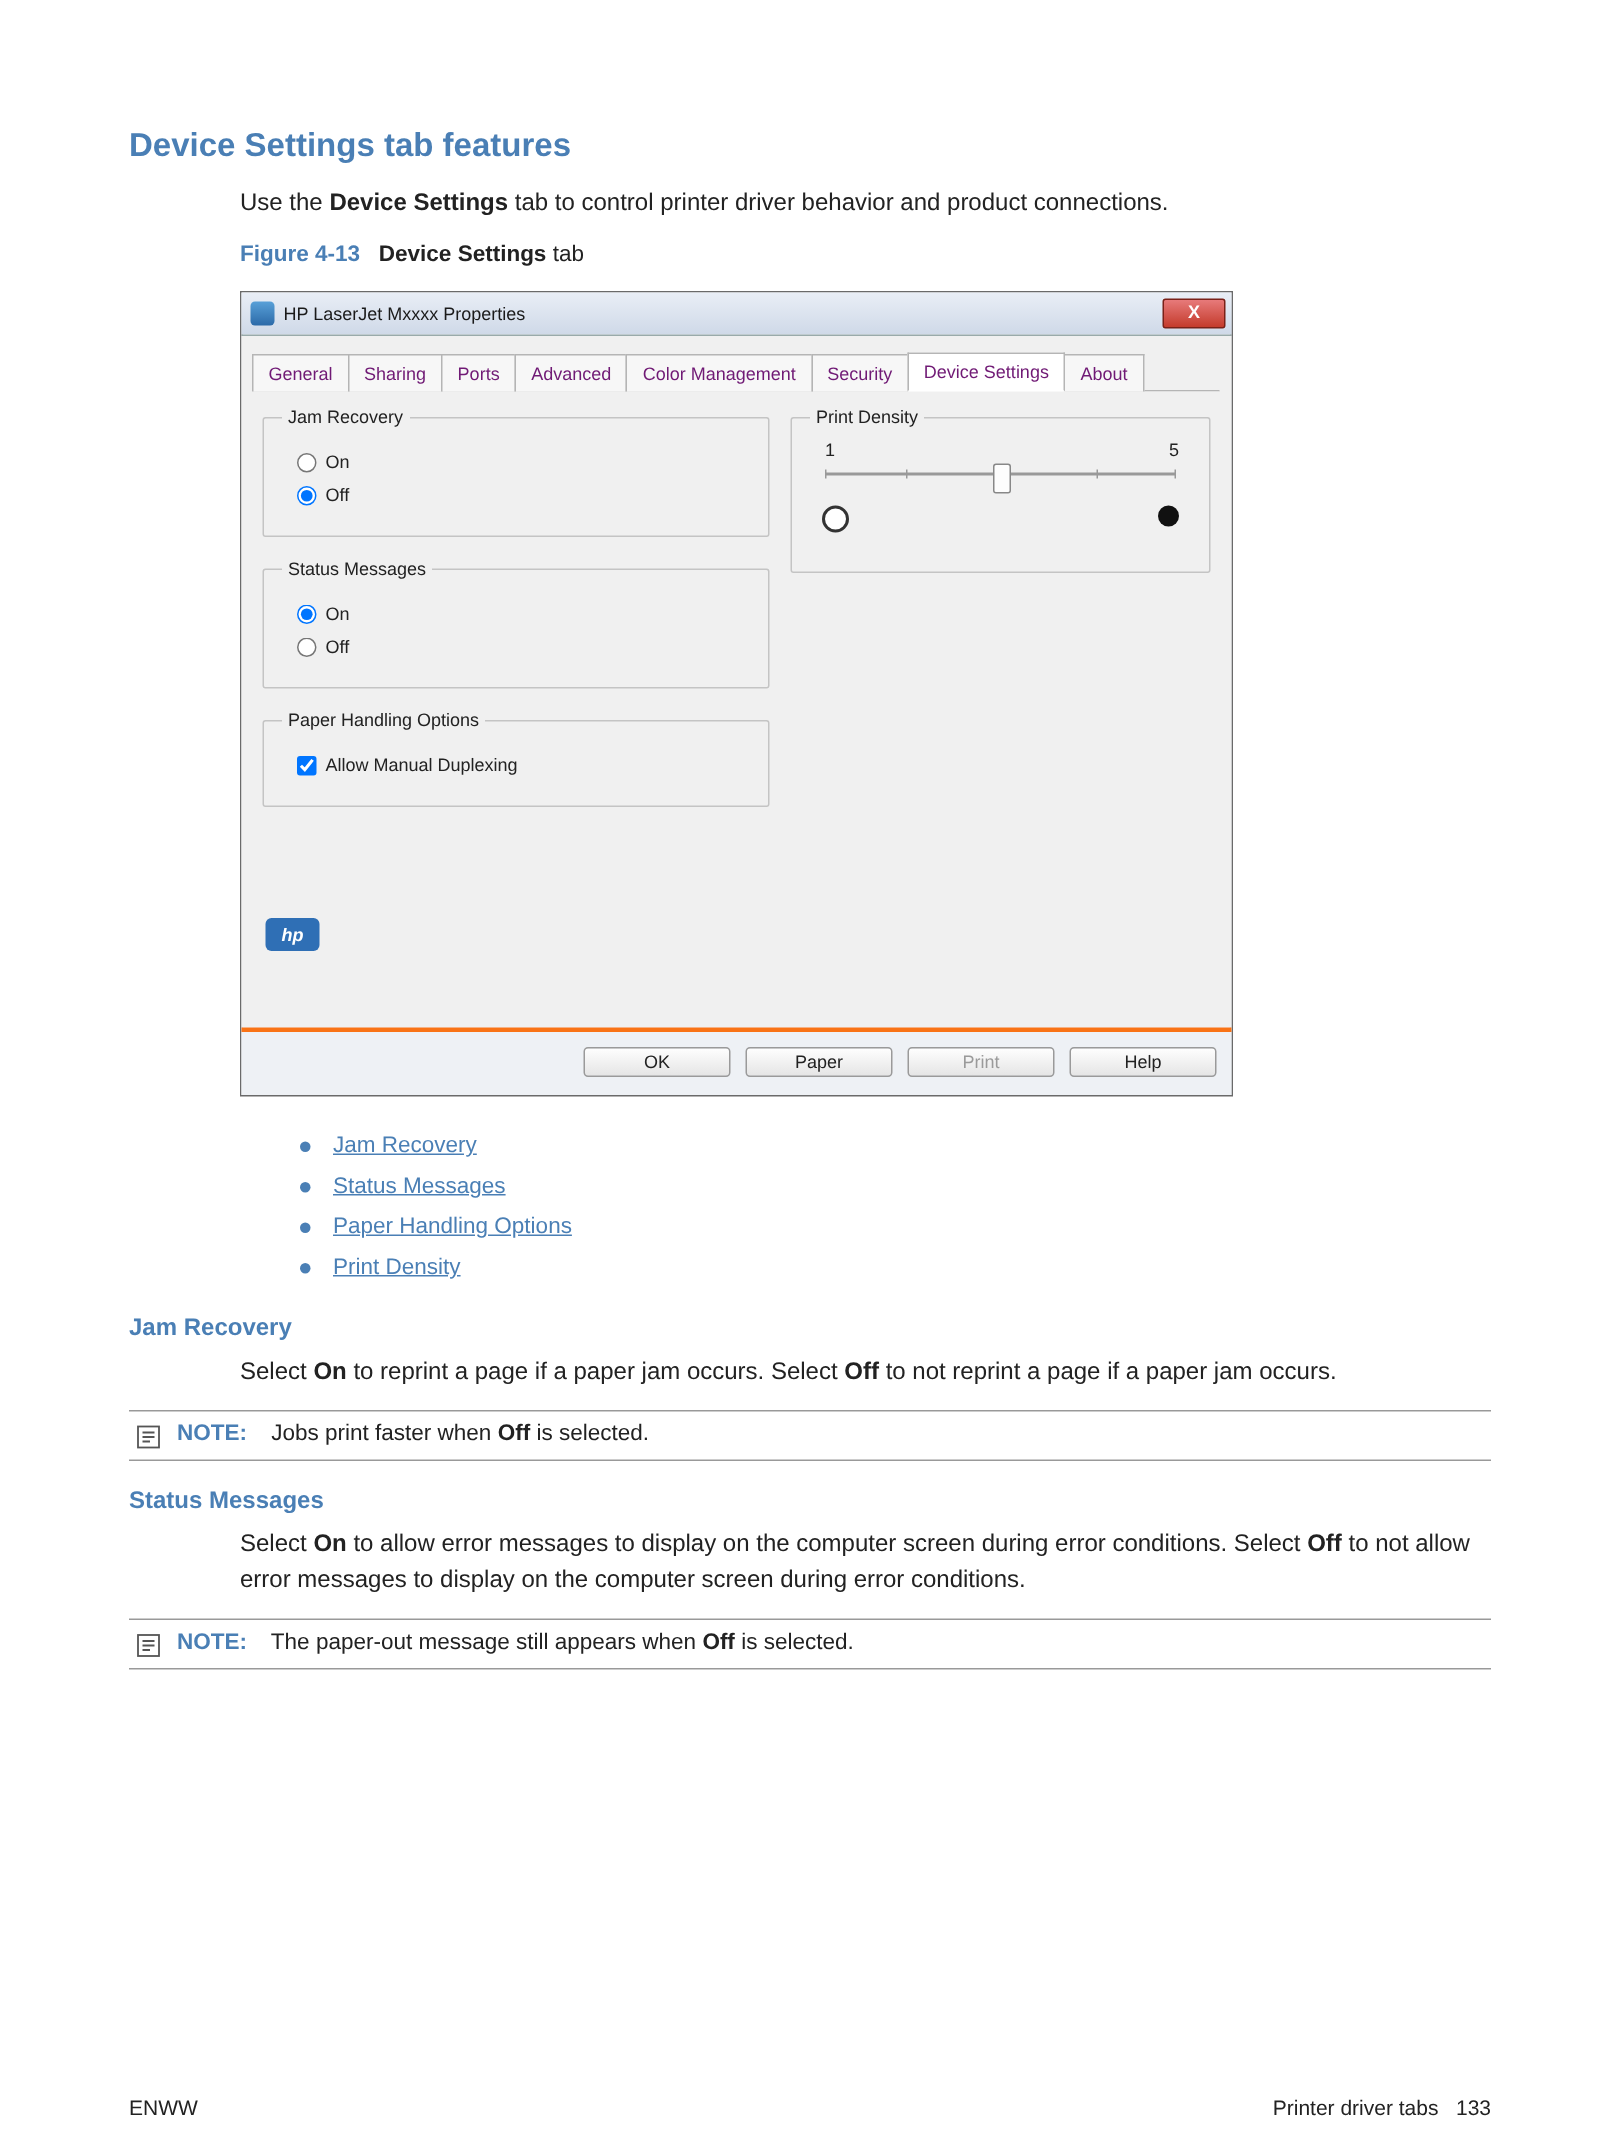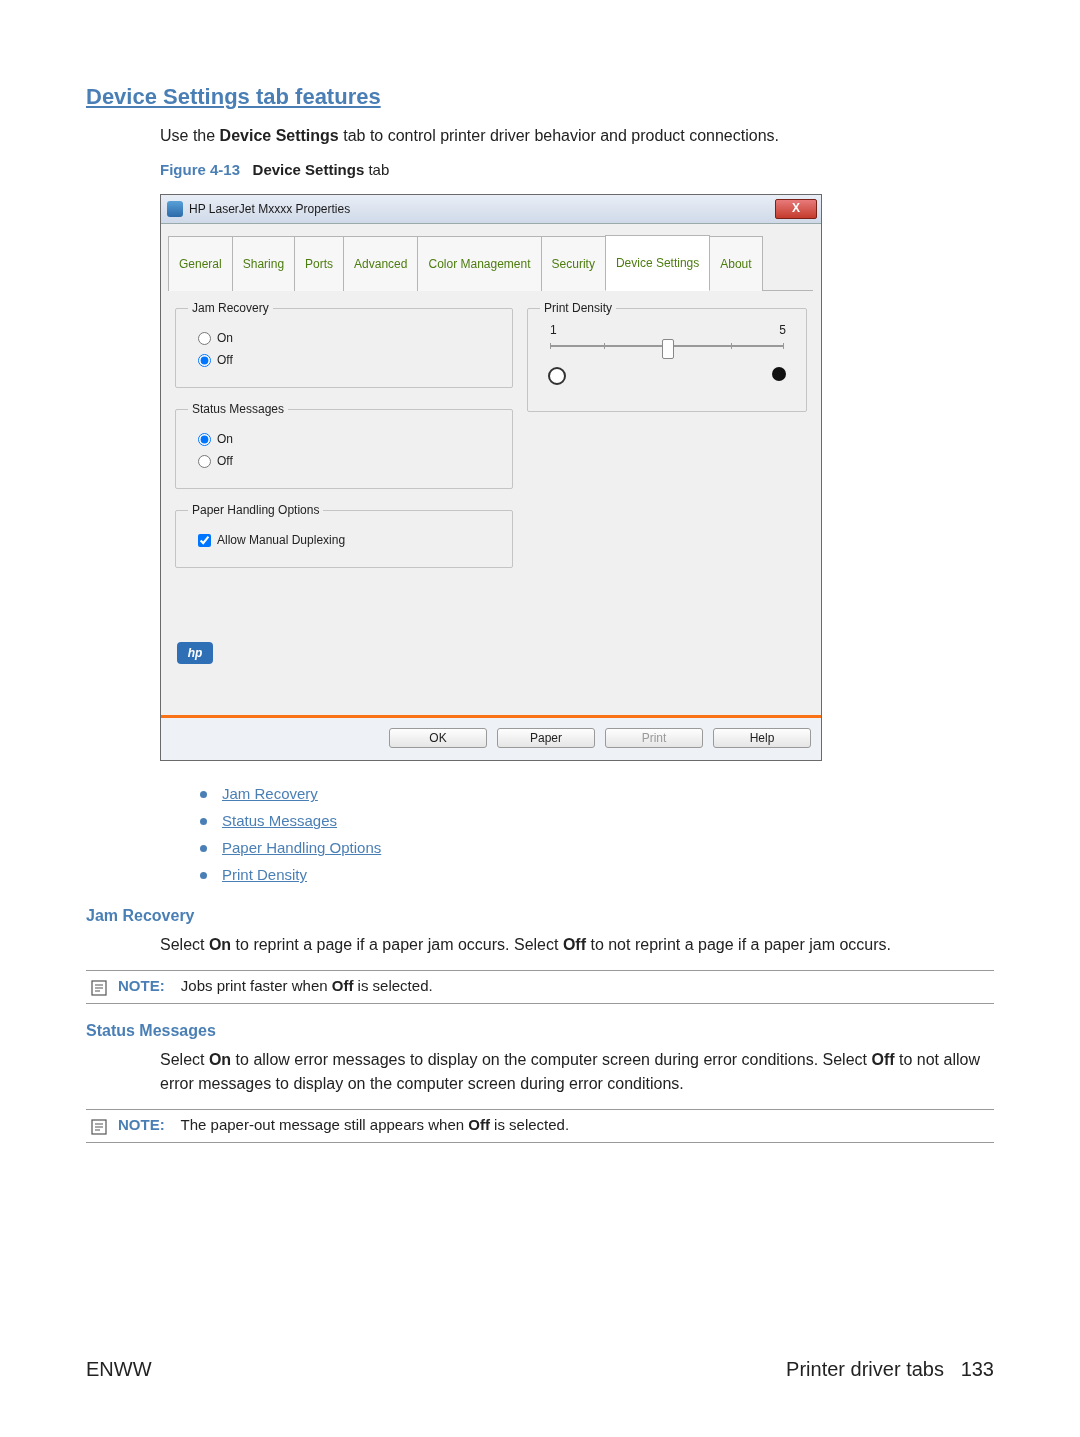--- a/index.html
+++ b/index.html
@@ -15,21 +15,20 @@
     margin: 0 auto;
     position: relative;
     box-sizing: border-box;
     padding: 84px 86px 40px 86px;
   }
   .h-blue {
     color: #4a7fb5;
     font-weight: bold;
     font-size: 22px;
     margin: 0 0 14px 0;
-    text-decoration: underline;
   }
   .body-indent {
     margin-left: 74px;
   }
   .body-p {
     font-size: 16px;
     line-height: 1.45;
     margin: 4px 0 14px 0;
   }
   .bold { font-weight: bold; }
@@ -92,25 +91,25 @@
     align-items: flex-end;
     gap: 0;
     font-size: 12px;
     border-bottom: 1px solid #b5b5b5;
     padding-top: 4px;
   }
   .tab {
     border: 1px solid #b5b5b5;
     border-bottom: none;
     background: #f7f7f7;
-    padding: 20px 10px;
+    padding: 5px 10px;
     margin-left: -1px;
     position: relative;
     top: 1px;
-    color: #4d7c0f;
+    color: #701a75;
   }
   .tab.active {
     background: #fff;
     border-bottom: 1px solid #fff;
     z-index: 2;
   }
   .tab-panels {
     background: #f0f0f0;
     padding: 10px 6px 14px 6px;
     min-height: 400px;
@@ -268,24 +267,24 @@
   .note-icon svg { display:block; }
   .note-label {
     color: #4a7fb5;
     font-weight: bold;
     margin-right: 12px;
   }
   
   .page-footer {
     position: absolute;
     left: 86px; right: 86px;
-    bottom: 56px;
+    bottom: 24px;
     display: flex;
     justify-content: space-between;
-    font-size: 20px;
+    font-size: 14px;
     color: #222;
   }
 </style>
 </head>
 <body>
 
 <div class="page">
 
   <h2 class="h-blue">Device Settings tab features</h2>
 

